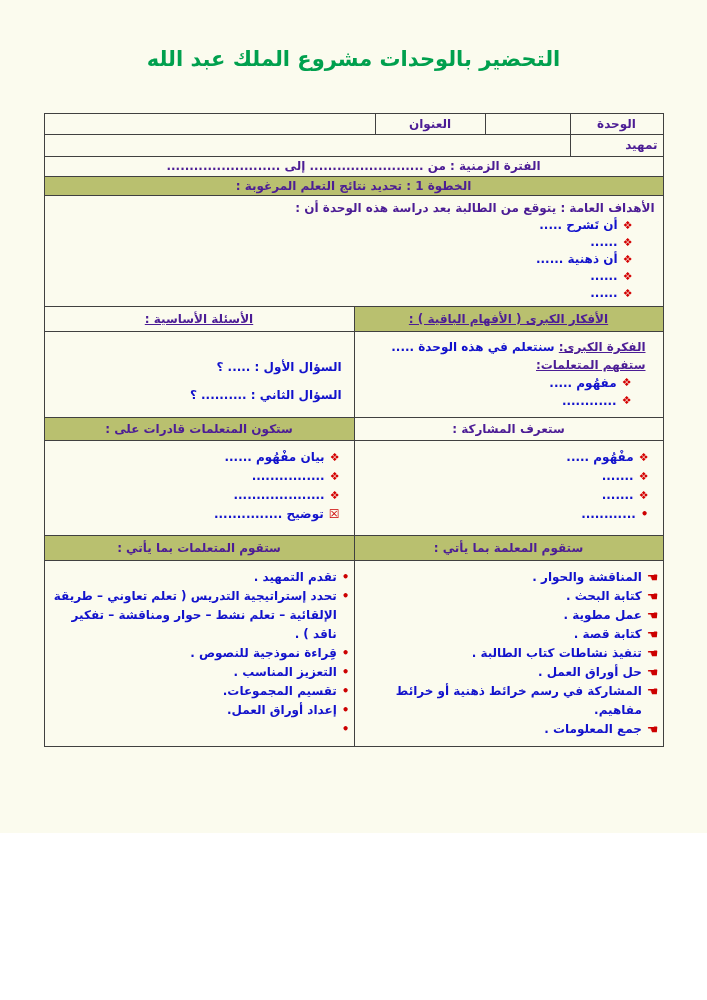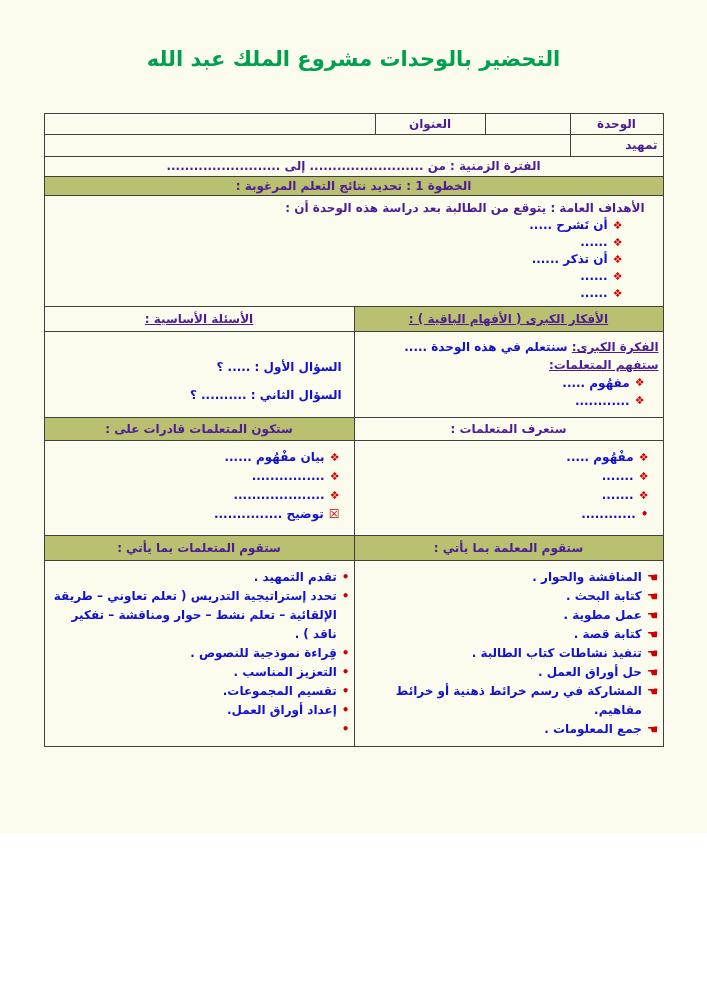--- a/index.html
+++ b/index.html
@@ -29,25 +29,25 @@
   .half{flex:0 0 50%;width:50%;}
   .center{text-align:center;}
   .red{color:#4c1d95;}
   .blue{color:#1212cc;}
   .ul{text-decoration:underline;}
   .band{background:#b9c06f;}
   .r1{min-height:20px;line-height:20px;}
   .r2{min-height:21px;line-height:21px;justify-content:center;}
   .r3{min-height:19px;line-height:19px;}
   .r4{min-height:18px;line-height:18px;}
-  .r5 .cell{padding:4px 18px;line-height:17px;}
+  .r5 .cell{padding:4px 8px;line-height:17px;}
   .r5{min-height:106px;}
   .r6{min-height:24px;line-height:24px;}
   .r7{min-height:86px;}
-  .r7 .cell{padding:6px 4px;line-height:18px;}
+  .r7 .cell{padding:6px 17px;line-height:18px;}
   .r8{min-height:22px;line-height:22px;}
   .r9{min-height:95px;}
   .r9 .cell{padding:7px 6px;line-height:19px;}
   .r10{min-height:24px;line-height:24px;}
   .r11{min-height:185px;}
   .r11 .cell{padding:7px 4px;line-height:19px;}
   .list{display:flex;flex-direction:column;}
   .li{display:flex;gap:5px;align-items:flex-start;}
   .bullet{color:#d40000;font-size:11px;flex:0 0 auto;}
   .hand-ic{color:#cc0000;font-size:13px;flex:0 0 auto;}
@@ -104,21 +104,21 @@
           <div class="li">
             <span class="bullet">❖</span>
             <span class="blue">أن تَشرح .....</span>
           </div>
           <div class="li">
             <span class="bullet">❖</span>
             <span class="blue">......</span>
           </div>
           <div class="li">
             <span class="bullet">❖</span>
-            <span class="blue">أن تذكر ......</span>
+            <span class="blue">أن ذهنية ......</span>
           </div>
           <div class="li">
             <span class="bullet">❖</span>
             <span class="blue">......</span>
           </div>
           <div class="li">
             <span class="bullet">❖</span>
             <span class="blue">......</span>
           </div>
         </div>
@@ -153,21 +153,21 @@
         </div>
       </div>
       <div class="cell half q-cell">
         <div class="blue">السؤال الأول : ..... ؟</div>
         <div class="blue">السؤال الثاني : .......... ؟</div>
       </div>
     </div>
 
     <div class="row r8">
       <div class="cell half center">
-        <span class="red">ستعرف المتعلمات :</span>
+        <span class="red">ستعرف المشاركة :</span>
       </div>
       <div class="cell half center band">
         <span class="red">ستكون المتعلمات قادرات على :</span>
       </div>
     </div>
 
     <div class="row r9">
       <div class="cell half">
         <div class="list ind8">
           <div class="li">

